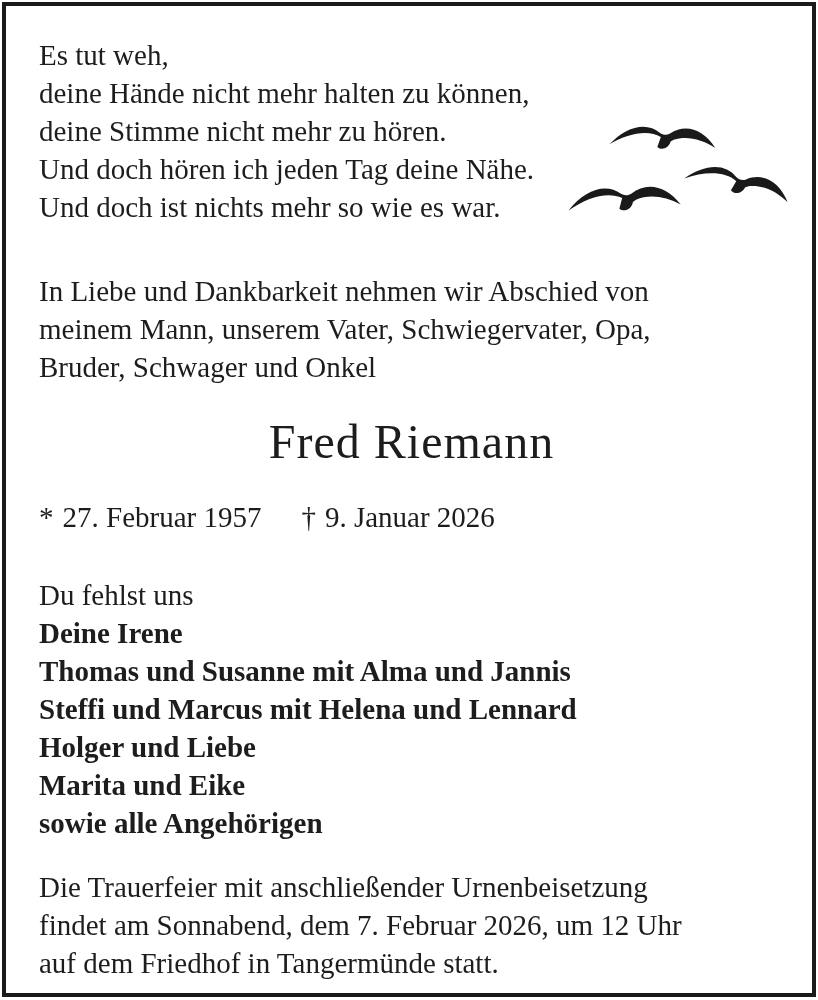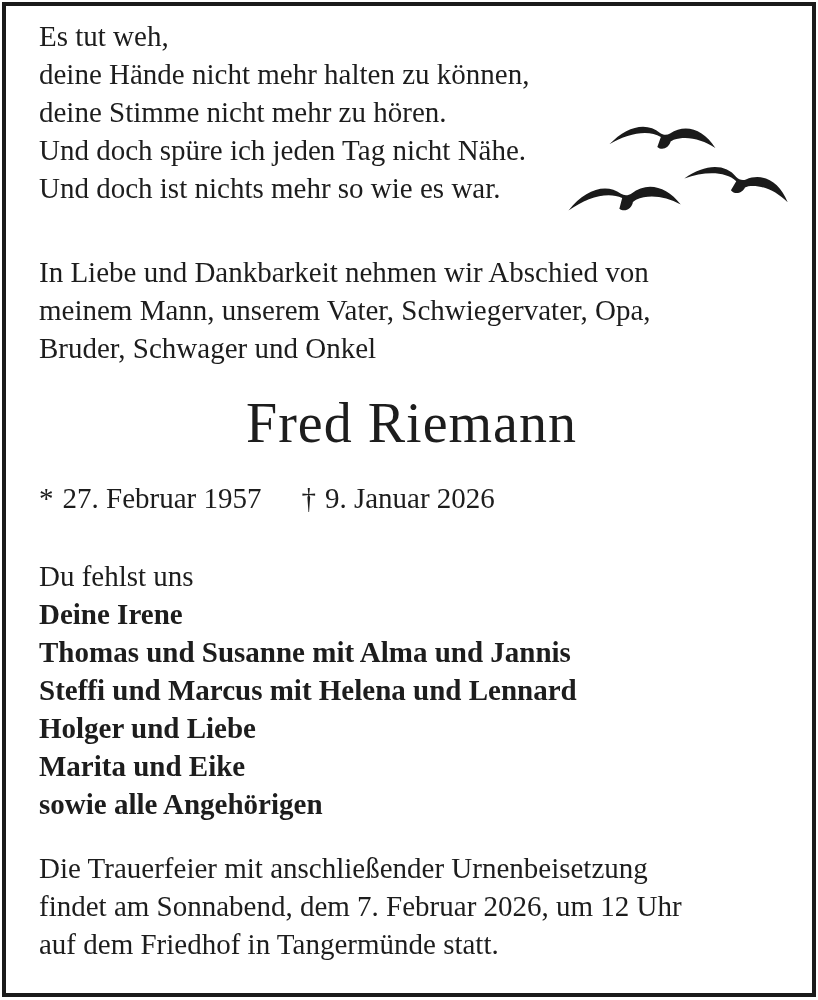--- a/index.html
+++ b/index.html
@@ -16,31 +16,31 @@
     color: #1d1d1d;
   }
   .frame {
     position: absolute;
     left: 2px; top: 2px; right: 2px; bottom: 3px;
     border: 4px solid #1a1a1a;
     box-sizing: border-box;
   }
   .content {
     position: relative;
-    padding: 11px 28px 0 33px;
+    padding: 30px 28px 0 33px;
     font-size: 29px;
     line-height: 38px;
     font-family: Liberation Serif, serif;
   }
   .poem .line { white-space: nowrap; }
   .intro { margin-top: 46px; }
   .name {
     margin: 20px 0 0 0;
     text-align: center;
-    font-size: 56px;
+    font-size: 48px;
     line-height: 72px;
     font-weight: normal;
     letter-spacing: 1px;
   }
   .dates {
     margin-top: 20px;
     font-size: 29px;
   }
   .dates .death-date { margin-left: 40px; }
   .dates .sym { margin-right: 9px; }
@@ -70,21 +70,21 @@
     <use href="#gull" transform="translate(6,68) scale(1.06) rotate(-2 50 15)"></use>
     <use href="#gull" transform="translate(124,52) rotate(14 50 15)"></use>
   </svg>
 
   <div class="content">
 
     <div class="poem">
       <div class="line">Es tut weh,</div>
       <div class="line">deine Hände nicht mehr halten zu können,</div>
       <div class="line">deine Stimme nicht mehr zu hören.</div>
-      <div class="line">Und doch spüre ich jeden Tag nicht Nähe.</div>
+      <div class="line">Und doch hören ich jeden Tag deine Nähe.</div>
       <div class="line">Und doch ist nichts mehr so wie es war.</div>
     </div>
 
     <div class="intro">
       <div class="line">In Liebe und Dankbarkeit nehmen wir Abschied von</div>
       <div class="line">meinem Mann, unserem Vater, Schwiegervater, Opa,</div>
       <div class="line">Bruder, Schwager und Onkel</div>
     </div>
 
     <h1 class="name">Fred Riemann</h1>

